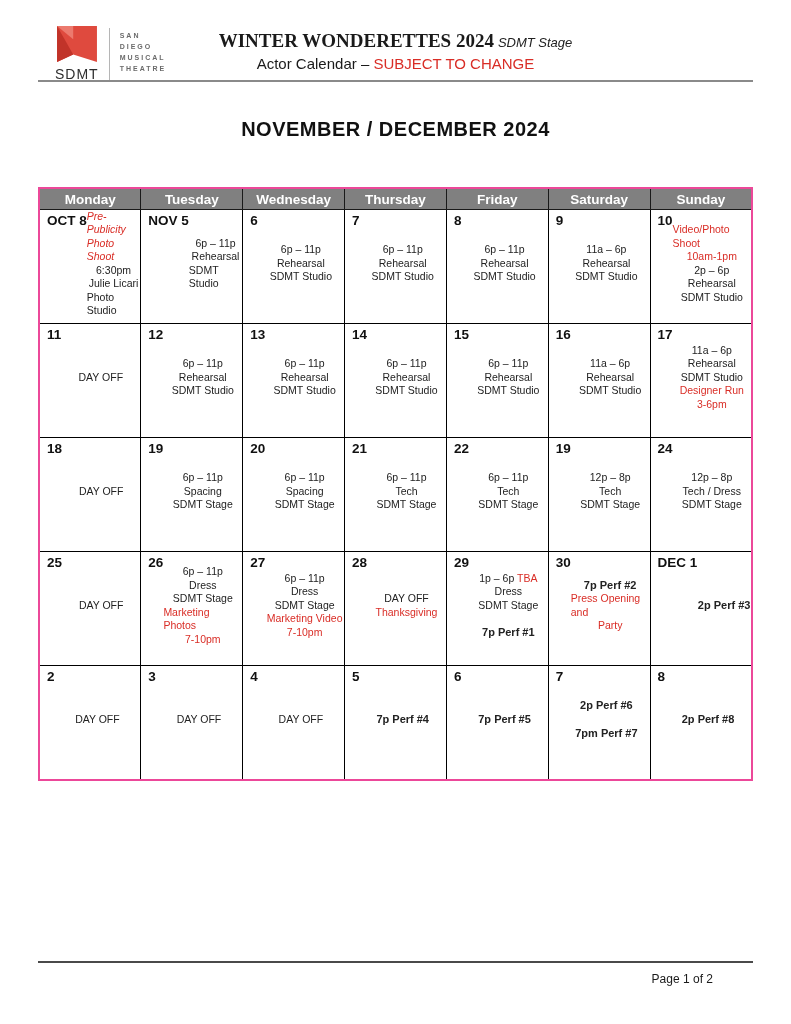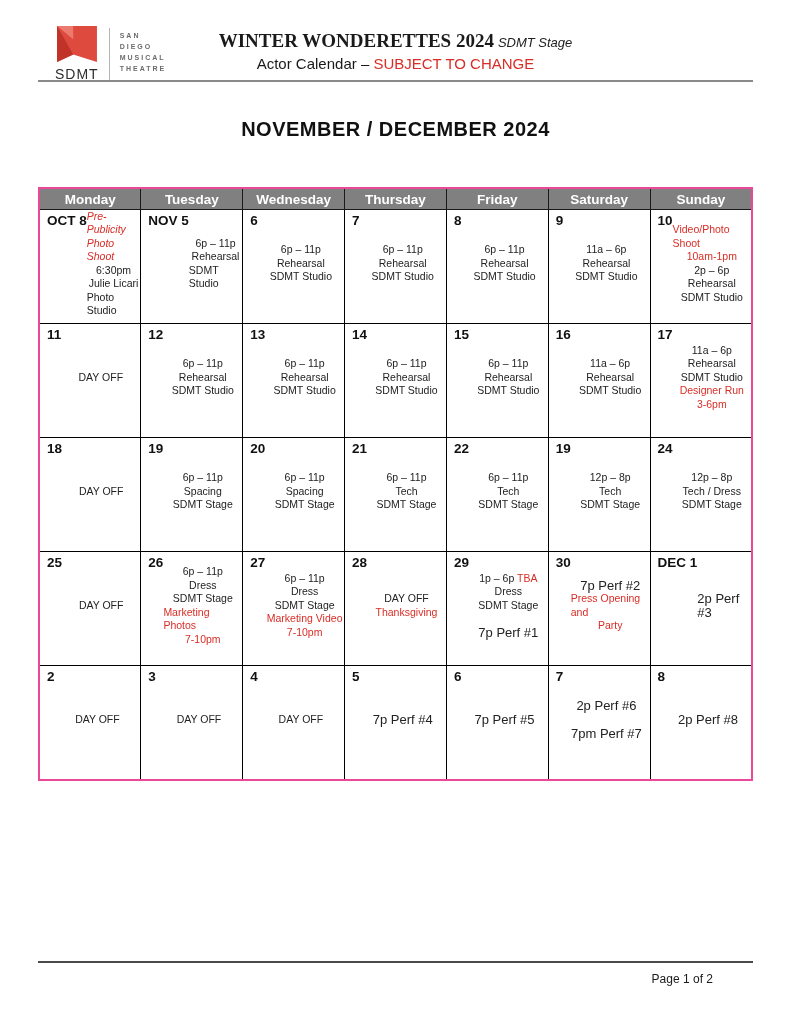--- a/index.html
+++ b/index.html
@@ -37,21 +37,21 @@
     background:var(--hdr); color:#fff; font-size:13.5px; font-weight:bold;
     height:20px; border:1px solid #1a1a1a; padding:0;
   }
   .cal-table td { border:1px solid #000; padding:0; vertical-align:top; height:113px; }
   .cell { display:flex; flex-direction:row; height:113px; }
   .date { font-size:13.5px; font-weight:bold; text-align:left; padding:3px 0 0 7px; color:#111; }
   .events {
     flex:1; display:flex; flex-direction:column; justify-content:center; align-items:center;
     text-align:left; font-size:10.5px; line-height:13.5px; color:#222; padding-bottom:6px;
   }
-  .line.bold { font-weight:normal; font-size:13px; }
+  .line.bold { font-weight:bold; font-size:11px; }
   .line.italic { font-style:italic; }
   .line.red { color:var(--red); }
   .line.gap { margin-top:14px; }
 
   
   .footer-line { position:absolute; left:38px; right:38px; top:961px; height:2px; background:#4a4a4a; }
   .page-label { position:absolute; top:944px; right:78px; font-size:12px; color:#1a1a1a;margin-top:28px; }
 </style>
 </head>
 <body>

